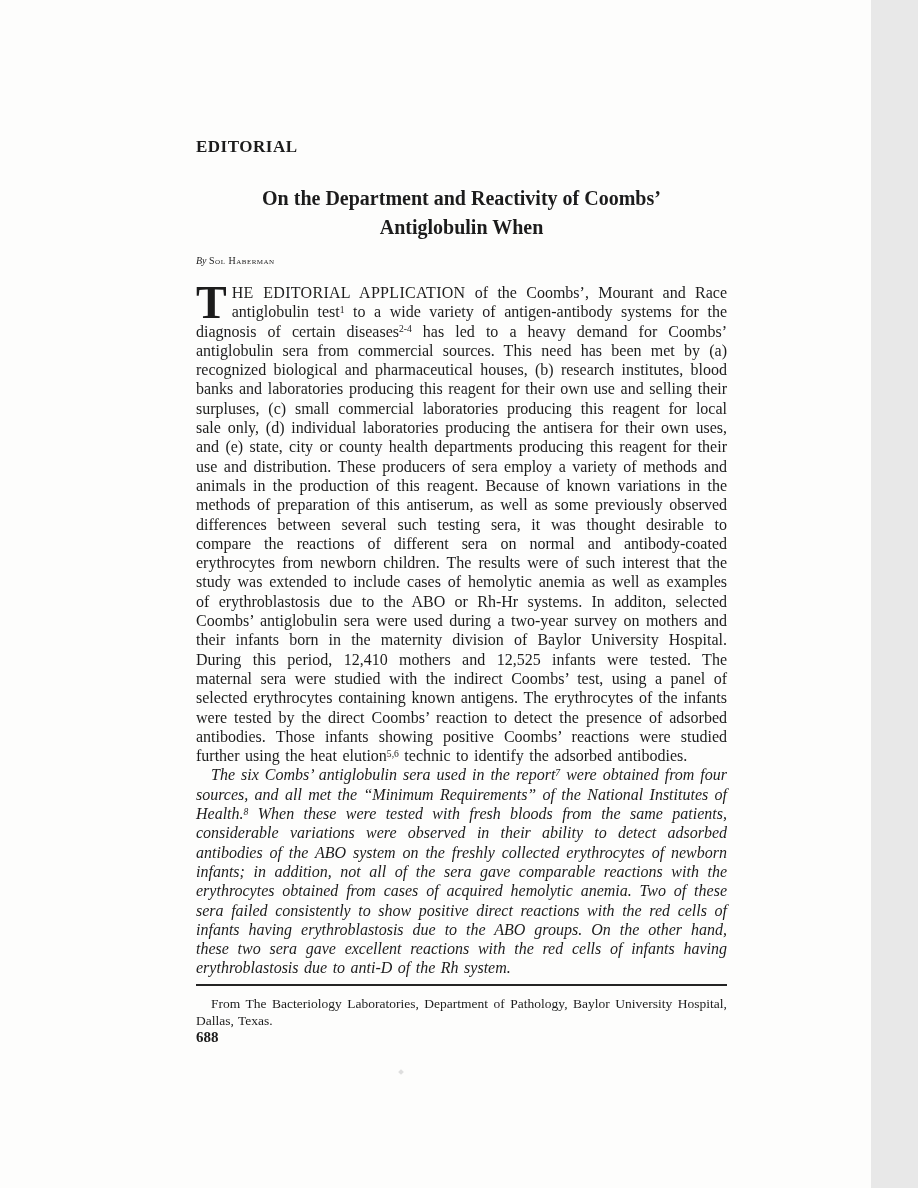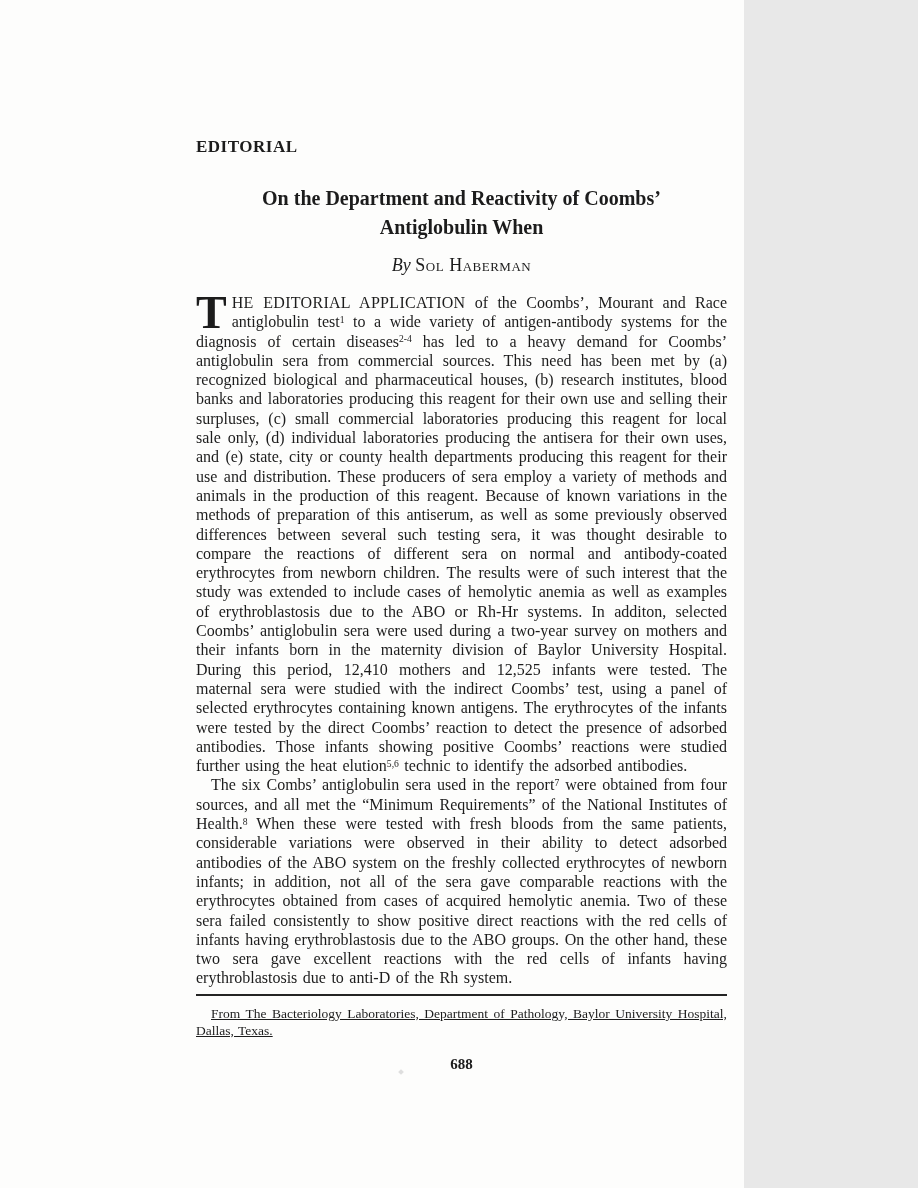--- a/index.html
+++ b/index.html
@@ -2,21 +2,21 @@
 <html><head>
 <meta charset="utf-8">
 <style>
   html, body {
     margin: 0;
     padding: 0;
     background: #e8e8e8;
   }
   .sheet {
     position: relative;
-    width: 744px;
+    width: 871px;
     height: 1188px;
     background: #fdfdfc;
     overflow: hidden;
     font-family: "Liberation Serif", "DejaVu Serif", serif;
     color: #1c1c1c;
   }
   .column {
     position: absolute;
     left: 196px;
     top: 137px;
@@ -29,22 +29,22 @@
     margin: 0 0 27px 0;
   }
   .title {
     text-align: center;
     font-size: 20px;
     font-weight: bold;
     line-height: 29px;
     margin: 0;
   }
   .byline {
-    text-align: center;
-    font-size: 18px;
+    text-align: left;
+    font-size: 10px;
     margin-top: 13px;
   }
   .byline .by {
     font-style: italic;
   }
   .byline .author {
     font-variant: small-caps;
     letter-spacing: 0.5px;
   }
   .body-text {
@@ -52,20 +52,21 @@
     font-size: 16px;
     line-height: 19.3px;
     text-align: justify;
     word-spacing: 1.5px;
   }
   .body-par {
     margin: 0;
   }
   .body-par.indent {
     text-indent: 15px;
+    font-style: italic;
   }
   .dropcap {
     float: left;
     font-size: 46px;
     line-height: 36px;
     font-weight: bold;
     padding: 2px 5px 0 0;
   }
   .lead-caps {
     letter-spacing: 0.3px;
@@ -81,31 +82,29 @@
     border: none;
     border-top: 2px solid #242424;
     margin: 6px 0 0 0;
   }
   .footnotes {
     margin-top: 9px;
     font-size: 13.5px;
     line-height: 17px;
     text-align: justify;
     word-spacing: 1px;
-    text-decoration: underline;
   }
   .footnote-par {
     margin: 0;
     text-indent: 15px;
   }
   .page-number {
-    text-align: center;
     font-size: 15px;
     font-weight: bold;
-    margin-top: 17px;
+    margin-top: 0;
   }
   .scan-artifact {
     position: absolute;
     left: 399px;
     top: 1070px;
     width: 4px;
     height: 4px;
     background: #c9c9c9;
     transform: rotate(45deg);
     opacity: 0.6;

